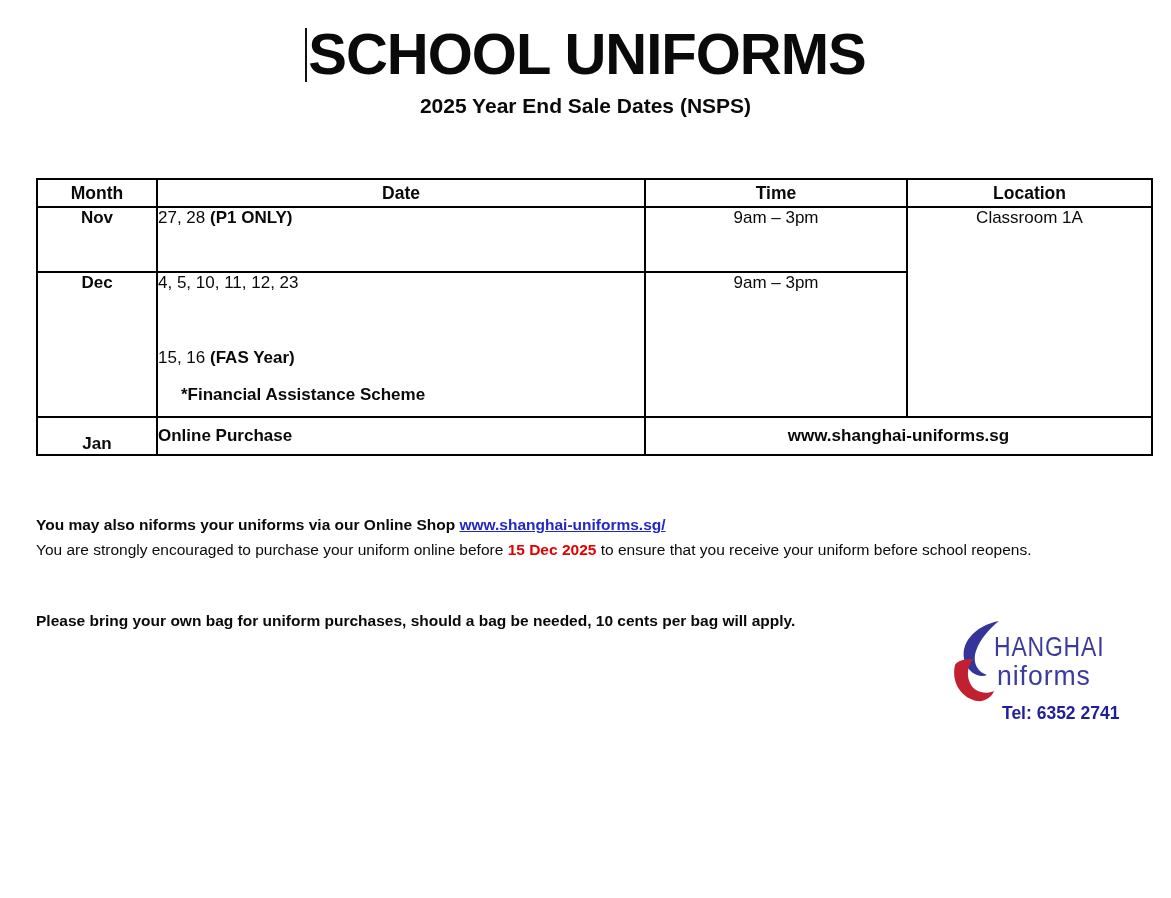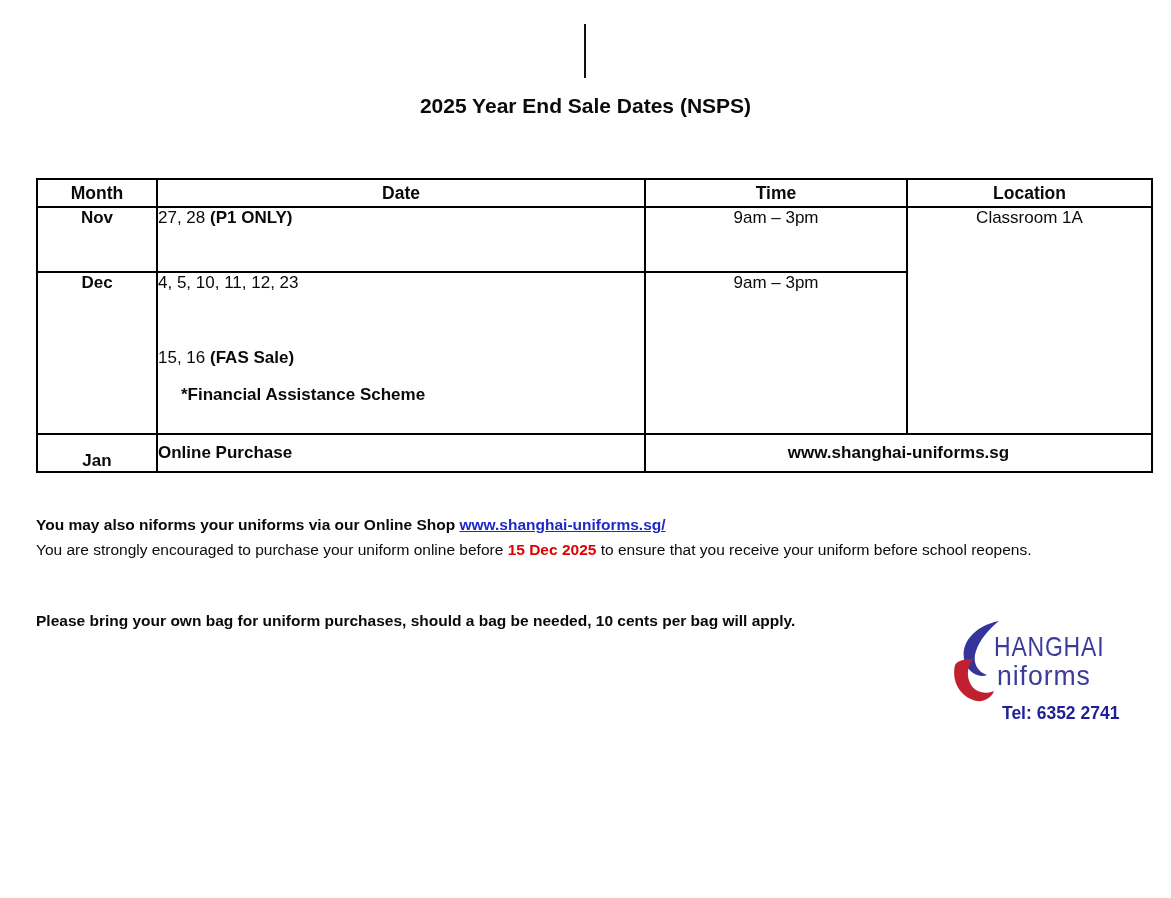--- a/index.html
+++ b/index.html
@@ -38,21 +38,21 @@
   }
   table.sale th {
     height:28px; font-weight:700; text-align:center; vertical-align:middle;
     font-size:17.5px;
   }
   td.month { text-align:center; font-weight:700; padding-top:11px; }
   td.datecell { text-align:left; padding:11px 0 0 11px; }
   td.timecell { text-align:center; vertical-align:middle; }
   td.loccell  { text-align:center; vertical-align:middle; }
   tr.row-nov { height:65px; }
-  tr.row-dec { height:162px; }
+  tr.row-dec { height:145px; }
   tr.row-jan { height:34px; }
   tr.row-jan td { vertical-align:middle; }
   tr.row-jan td.month { padding-top:16px; }
   tr.row-jan td.datecell { padding-top:0; font-weight:700; }
   td.webcell { text-align:center; vertical-align:middle; font-weight:700; }
   .dec-line1 { margin-bottom:55px; }
   .dec-line2 { margin-bottom:17px; }
   .dec-line3 { font-weight:700;padding-left:23px; }
   .b { font-weight:700; }
 
@@ -81,21 +81,21 @@
   }
   .tel {
     position:absolute; left:50px; top:85px; font-size:17.5px; font-weight:700;
     color:#1f1f9c; white-space:nowrap;
   }
 </style>
 </head>
 <body>
 
 <div class="title-row">
-  <span class="caret"></span>
+  <span class="caret"></span><h1>SCHOOL UNIFORMS</h1>
 </div>
 <div class="subtitle">2025 Year End Sale Dates (NSPS)</div>
 
 <table class="sale">
   <colgroup>
     <col style="width:120px">
       <col style="width:488px">
       <col style="width:262px">
       <col style="width:245px">
   </colgroup>
@@ -109,21 +109,21 @@
   <tr class="row-nov">
     <td class="month">Nov</td>
     <td class="datecell"><span>27, 28 </span><span class="b">(P1 ONLY)</span></td>
     <td class="timecell">9am – 3pm</td>
     <td class="loccell" rowspan="2">Classroom 1A</td>
   </tr>
   <tr class="row-dec">
     <td class="month">Dec</td>
     <td class="datecell">
       <div class="dec-line1">4, 5, 10, 11, 12, 23</div>
-      <div class="dec-line2"><span>15, 16 </span><span class="b">(FAS Sale)</span></div>
+      <div class="dec-line2"><span>15, 16 </span><span class="b">(FAS Year)</span></div>
       <div class="dec-line3">*Financial Assistance Scheme</div>
     </td>
     <td class="timecell">9am – 3pm</td>
   </tr>
   <tr class="row-jan">
     <td class="month">Jan</td>
     <td class="datecell">Online Purchase</td>
     <td class="webcell" colspan="2">www.shanghai-uniforms.sg</td>
   </tr>
 </tbody>

